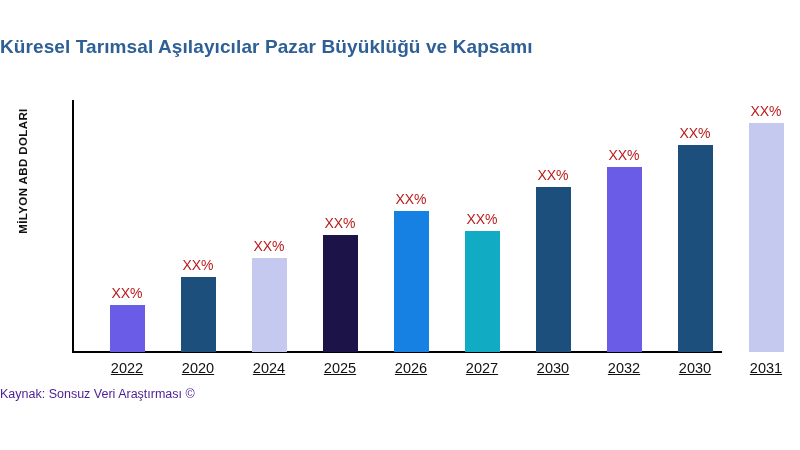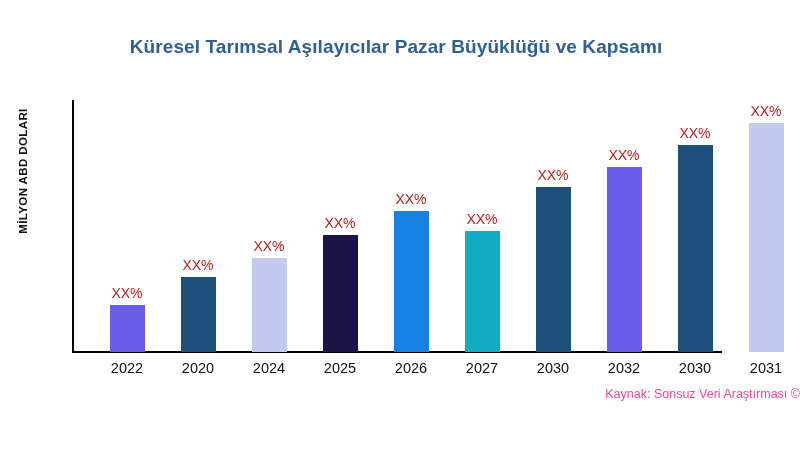--- a/index.html
+++ b/index.html
@@ -18,21 +18,20 @@
     width: 800px;
     height: 450px;
   }
 
   
   #chart-title {
     position: absolute;
     left: 0;
     top: 36px;
     width: 792px;
-    text-align: center;
     font-size: 19px;
     font-weight: bold;
     color: #2e6096;
     letter-spacing: 0.1px;
     white-space: nowrap;
   }
 
   
   #ylabel {
     position: absolute;
@@ -97,41 +96,42 @@
   }
   .bar-tick {
     position: absolute;
     left: 0;
     width: 70px;
     text-align: center;
     top: 100%;
     margin-top: 8px;
     font-size: 14.5px;
     color: #111111;
+    text-decoration: underline;
   }
 
   
   #growth-annotation {
     position: absolute;
     left: 110px;
     top: 143px;
     font-size: 14.5px;
     color: #f42121;
     white-space: nowrap;
   }
 
   
   #source-note {
     position: absolute;
     left: 0;
     top: 387px;
     width: 800px;
-    text-align: right;
+    text-align: left;
     font-size: 12.5px;
-    color: #ec4899;
+    color: #4c1d95;
   }
 </style>
 </head>
 <body>
 
 <div id="chart-root">
 
   <div id="chart-title">Küresel Tarımsal Aşılayıcılar Pazar Büyüklüğü ve Kapsamı</div>
 
   <div id="ylabel">MİLYON ABD DOLARI</div>

